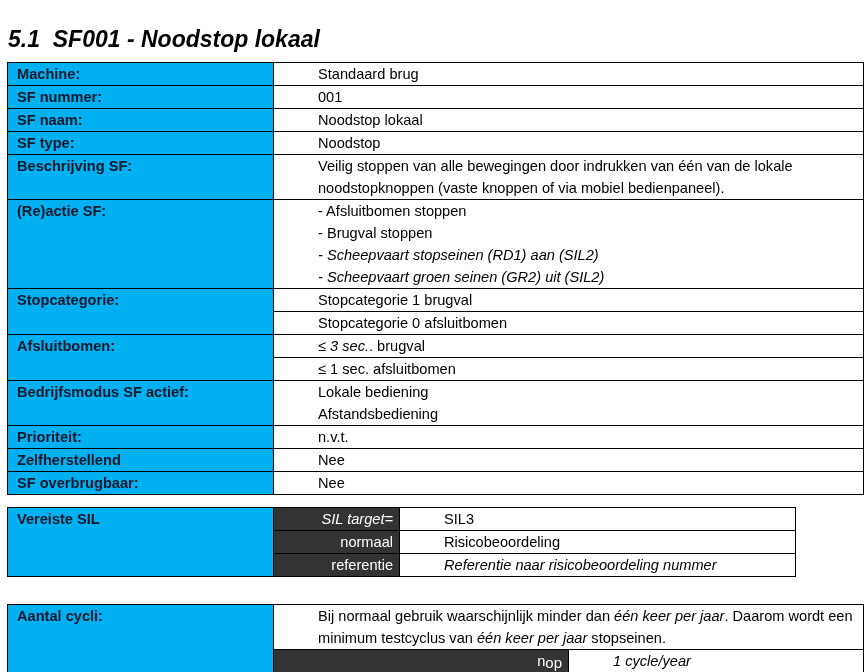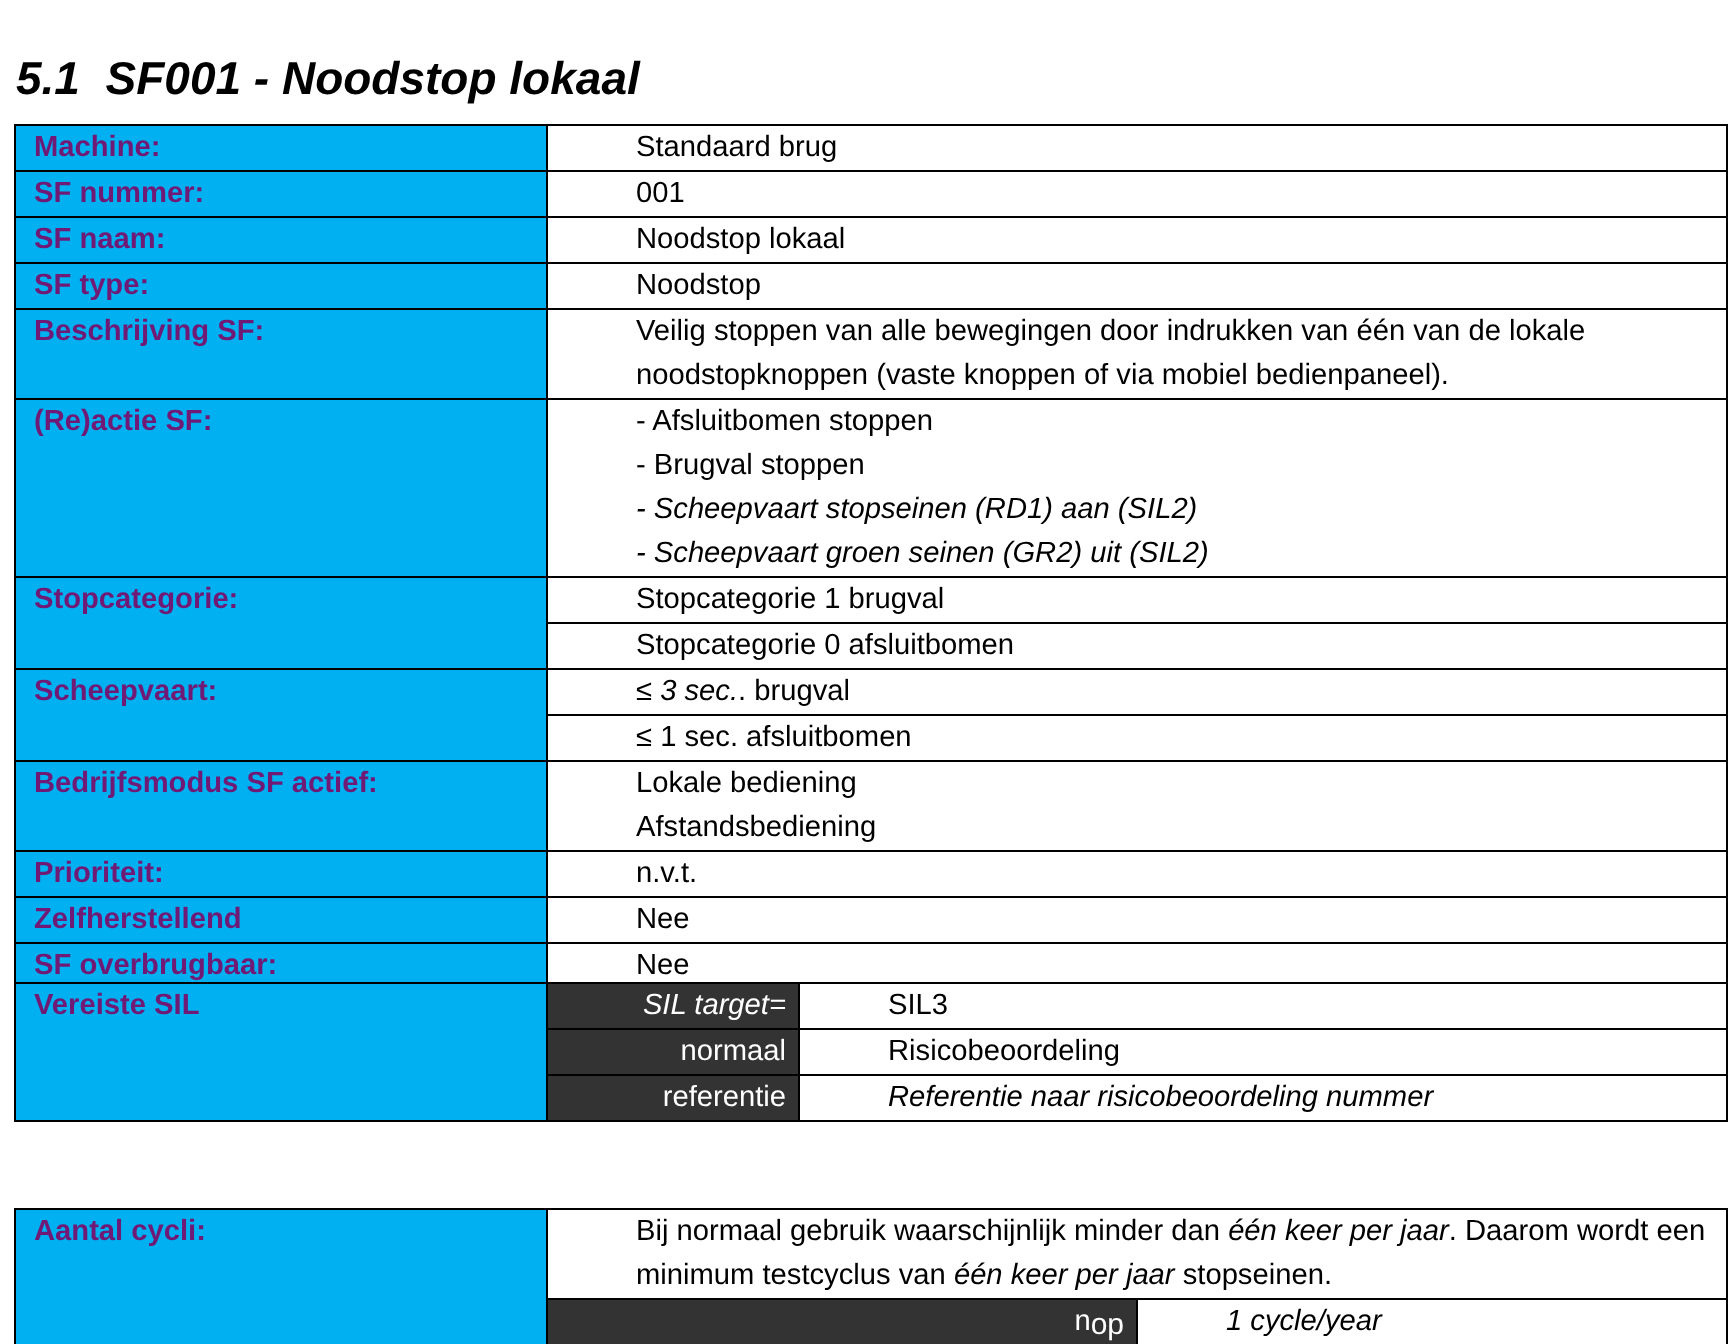--- a/index.html
+++ b/index.html
@@ -2,27 +2,27 @@
 <html><head>
 <meta charset="utf-8">
 <style>
   html, body { margin:0; padding:0; background:#ffffff; }
   body { width:868px; height:672px; position:relative; overflow:hidden;
          font-family:"Liberation Sans", sans-serif; color:#000; }
   .title { position:absolute; left:8px; top:2px; font-size:23px; font-weight:bold; font-style:italic;
            letter-spacing:0px;margin-top:24px; }
   table { position:absolute; left:7px; border-collapse:collapse; table-layout:fixed; }
   td { border:1px solid #000; padding:0 9px; font-size:14.6px; vertical-align:top; line-height:22px; }
-  td.lbl { background:#00b0f0; color:#701a75; font-weight:bold; width:247px; }
+  td.lbl { background:#00b0f0; color:#0f172a; font-weight:bold; width:247px; }
   td.val { background:#fff;padding-left:44px; }
   td.dark { background:#333333; color:#fff; text-align:right; width:110px; padding-right:6px; }
   .it { font-style:italic; }
   .sub { font-size:15px; vertical-align:-2px; }
   #t1 { top:62px; width:857px; }
-  #t2 { top:491px; width:857px; }
+  #t2 { top:507px; width:789px; }
   #t3 { top:604px; width:857px; }
 </style>
 </head>
 <body>
 
 <div class="title">
   <span>5.1</span>&nbsp;
   <span>SF001 - Noodstop lokaal</span>
 </div>
 
@@ -58,21 +58,21 @@
     </td>
   </tr>
   <tr>
     <td class="lbl" rowspan="2">Stopcategorie:</td>
     <td class="val">Stopcategorie 1 brugval</td>
   </tr>
   <tr>
     <td class="val">Stopcategorie 0 afsluitbomen</td>
   </tr>
   <tr>
-    <td class="lbl" rowspan="2">Scheepvaart:</td>
+    <td class="lbl" rowspan="2">Afsluitbomen:</td>
     <td class="val"><span>≤ </span><span class="it">3 sec.</span><span>. brugval</span></td>
   </tr>
   <tr>
     <td class="val">≤ 1 sec. afsluitbomen</td>
   </tr>
   <tr>
     <td class="lbl">Bedrijfsmodus SF actief:</td>
     <td class="val">
       <div>Lokale bediening</div>
       <div>Afstandsbediening</div>

